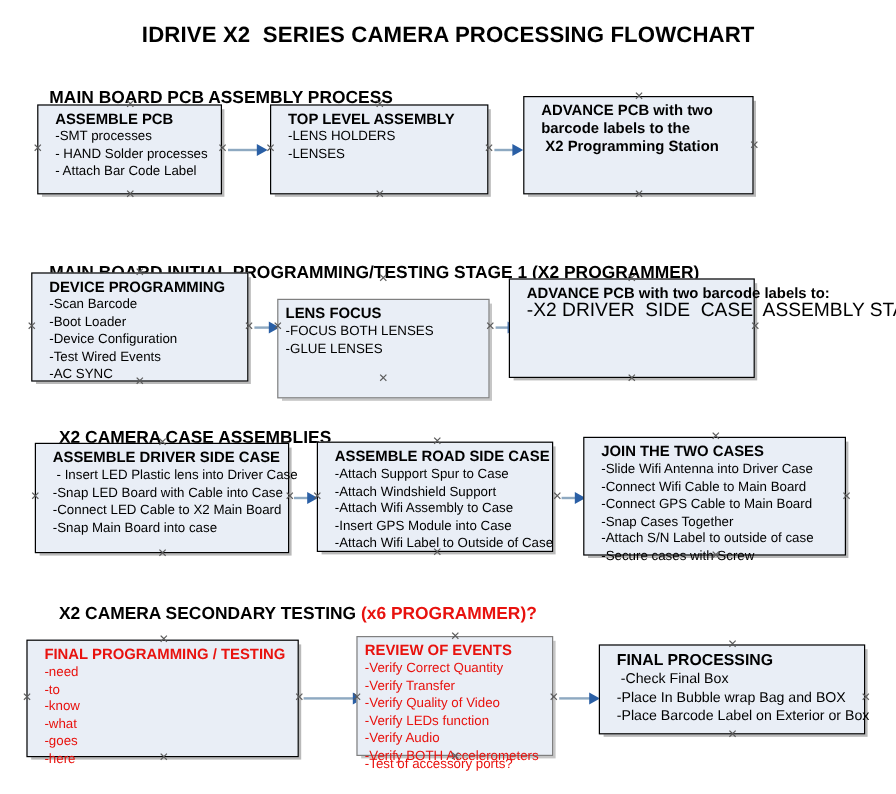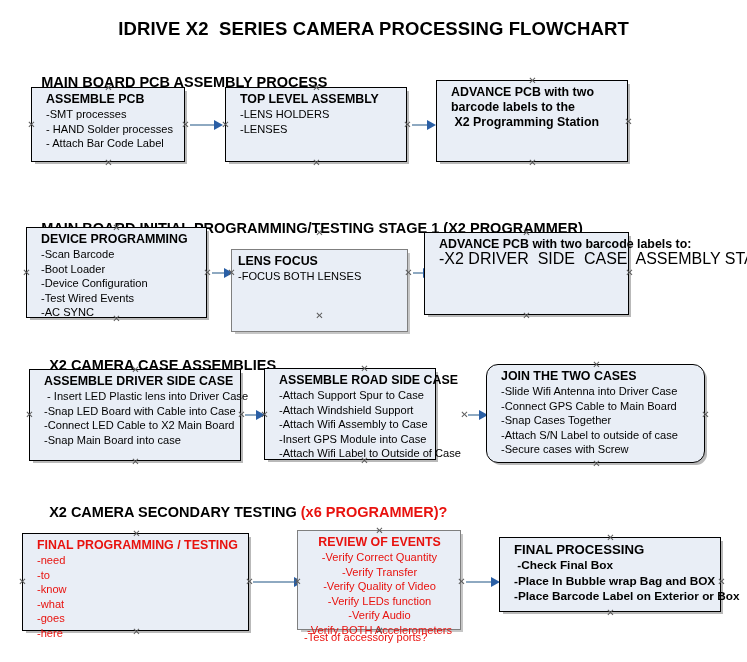--- a/index.html
+++ b/index.html
@@ -80,21 +80,20 @@
   .node.red .node-line {
     color: #e8120e;
   }
   .node-title.big {
     font-size: 13.2px;
     line-height: 16px;
   }
   .node-line.big {
     font-size: 11.8px;
     line-height: 15.6px;
-    font-weight: bold;
   }
 
   
   .overflow-line {
     position: absolute;
     left: 6px;
     font-size: 11.1px;
     line-height: 14.6px;
     color: #e8120e;
     white-space: pre;
@@ -193,20 +192,21 @@
   <div class="handle" style="left:112px; top:223px;"></div>
   <div class="handle" style="left:112px; top:314px;"></div>
   <div class="handle" style="left:22px; top:268px;"></div>
   <div class="handle" style="left:203px; top:268px;"></div>
 
   <div class="conn" style="left:212px; top:272px; width:13px;"></div>
 
   <div class="node b-gray" style="left:231px; top:249px; width:177px; height:83px;">
     <div class="node-title">LENS FOCUS</div>
     <div class="node-line">-FOCUS BOTH LENSES</div>
+    <div class="node-line">-GLUE LENSES</div>
   </div>
   <div class="handle" style="left:315px; top:228px;"></div>
   <div class="handle" style="left:315px; top:311px;"></div>
   <div class="handle" style="left:227px; top:268px;"></div>
   <div class="handle" style="left:404px; top:268px;"></div>
 
   <div class="conn" style="left:413px; top:272px; width:11px;"></div>
 
   <div class="node b-black" style="left:424px; top:232px; width:205px; height:83px;">
     <div class="node-title">ADVANCE PCB with two barcode labels to:</div>
@@ -227,38 +227,39 @@
     <div class="node-line">-Connect LED Cable to X2 Main Board</div>
     <div class="node-line">-Snap Main Board into case</div>
   </div>
   <div class="handle" style="left:131px; top:365px;"></div>
   <div class="handle" style="left:131px; top:457px;"></div>
   <div class="handle" style="left:25px; top:410px;"></div>
   <div class="handle" style="left:237px; top:410px;"></div>
 
   <div class="conn" style="left:245px; top:414px; width:12px;"></div>
 
-  <div class="node b-black" style="left:264px; top:368px; width:172px; height:92px;">
+  <div class="node b-black" style="left:264px; top:368px; width:197px; height:92px;">
     <div class="node-title">ASSEMBLE ROAD SIDE CASE</div>
     <div class="node-line">-Attach Support Spur to Case</div>
     <div class="node-line">-Attach Windshield Support</div>
     <div class="node-line">-Attach Wifi Assembly to Case</div>
     <div class="node-line">-Insert GPS Module into Case</div>
     <div class="node-line">-Attach Wifi Label to Outside of Case</div>
   </div>
   <div class="handle" style="left:360px; top:364px;"></div>
   <div class="handle" style="left:360px; top:456px;"></div>
   <div class="handle" style="left:260px; top:410px;"></div>
   <div class="handle" style="left:460px; top:410px;"></div>
 
   <div class="conn" style="left:468px; top:414px; width:12px;"></div>
 
-  <div class="node b-black" style="left:486px; top:364px; width:219px; height:99px;border-radius:12px;">
+  <div class="node b-black" style="left:486px; top:364px; width:219px; height:99px;">
     <div class="node-title">JOIN THE TWO CASES</div>
     <div class="node-line">-Slide Wifi Antenna into Driver Case</div>
+    <div class="node-line">-Connect Wifi Cable to Main Board</div>
     <div class="node-line">-Connect GPS Cable to Main Board</div>
     <div class="node-line">-Snap Cases Together</div>
     <div class="node-line">-Attach S/N Label to outside of case</div>
     <div class="node-line">-Secure cases with Screw</div>
   </div>
   <div class="handle" style="left:592px; top:360px;"></div>
   <div class="handle" style="left:592px; top:459px;"></div>
   <div class="handle" style="left:701px; top:410px;"></div>
 
   <div class="section-head" style="left:33px; top:488px;">
@@ -274,21 +275,21 @@
     <div class="node-line">-goes</div>
     <div class="node-line">-here</div>
   </div>
   <div class="handle" style="left:132px; top:529px;"></div>
   <div class="handle" style="left:132px; top:627px;"></div>
   <div class="handle" style="left:18px; top:577px;"></div>
   <div class="handle" style="left:245px; top:577px;"></div>
 
   <div class="conn" style="left:253px; top:581px; width:42px;"></div>
 
-  <div class="node b-gray red" style="left:297px; top:530px; width:164px; height:100px;text-align:center;">
+  <div class="node b-gray red" style="left:297px; top:530px; width:164px; height:100px;">
     <div class="node-title">REVIEW OF EVENTS</div>
     <div class="node-line">-Verify Correct Quantity</div>
     <div class="node-line">-Verify Transfer</div>
     <div class="node-line">-Verify Quality of Video</div>
     <div class="node-line">-Verify LEDs function</div>
     <div class="node-line">-Verify Audio</div>
     <div class="node-line">-Verify BOTH Accelerometers</div>
     <div class="overflow-line" style="top:99px;">-Test of accessory ports?</div>
   </div>
   <div class="handle" style="left:375px; top:526px;"></div>

